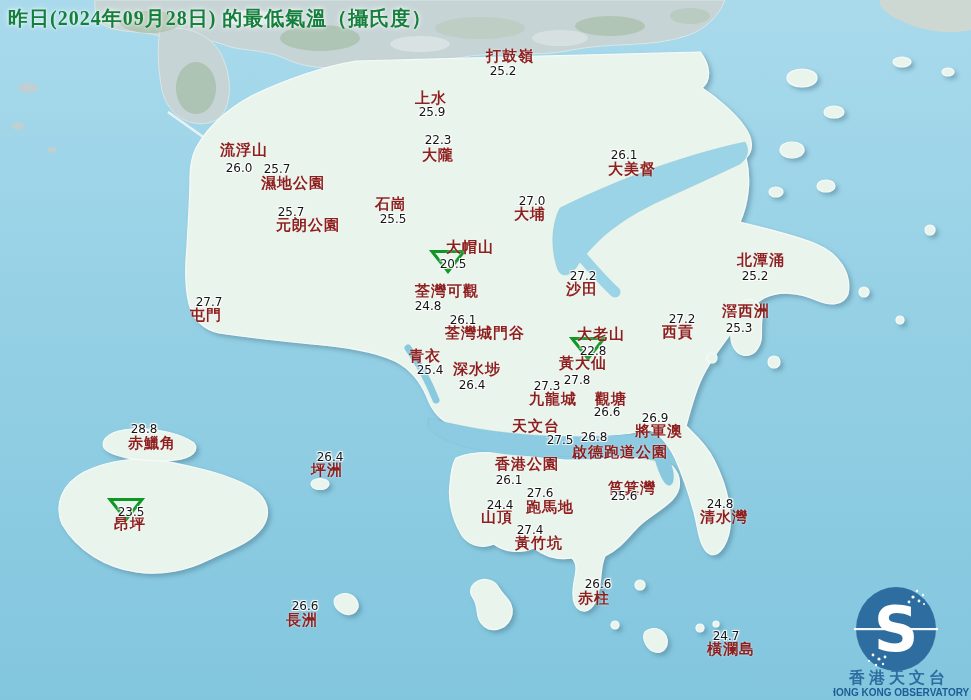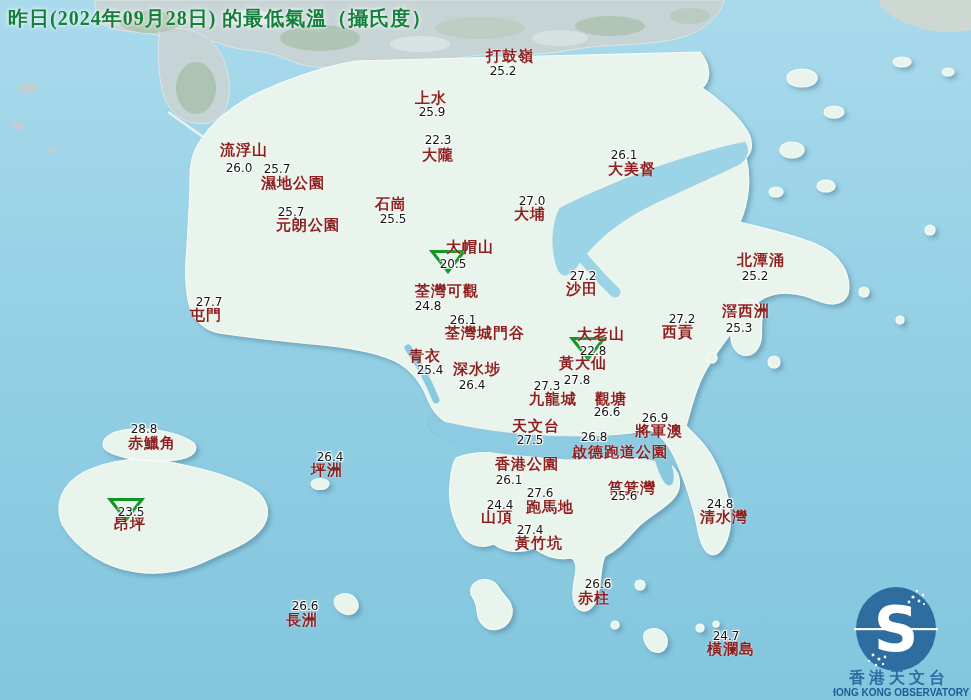--- a/index.html
+++ b/index.html
@@ -197,21 +197,21 @@
       <div class="st-val" style="left: 472px; top: 385px;">26.4</div>
       <div class="st-name" style="left: 583px; top: 363px;">黃大仙</div>
       <div class="st-val" style="left: 577px; top: 380px;">27.8</div>
       <div class="st-name" style="left: 553px; top: 399px;">九龍城</div>
       <div class="st-val" style="left: 547px; top: 386px;">27.3</div>
       <div class="st-name" style="left: 611px; top: 399px;">觀塘</div>
       <div class="st-val" style="left: 607px; top: 412px;">26.6</div>
       <div class="st-name" style="left: 659px; top: 431px;">將軍澳</div>
       <div class="st-val" style="left: 655px; top: 418px;">26.9</div>
       <div class="st-name" style="left: 536px; top: 426px;">天文台</div>
-      <div class="st-val" style="left: 530px; top: 440px;">27.5</div>
+      <div class="st-val" style="left: 560px; top: 440px;">27.5</div>
       <div class="st-name" style="left: 620px; top: 452px;">啟德跑道公園</div>
       <div class="st-val" style="left: 594px; top: 437px;">26.8</div>
       <div class="st-name" style="left: 527px; top: 464px;">香港公園</div>
       <div class="st-val" style="left: 509px; top: 480px;">26.1</div>
       <div class="st-name" style="left: 632px; top: 488px;">筲箕灣</div>
       <div class="st-val" style="left: 624px; top: 476px; margin-top: 20px;">25.6</div>
       <div class="st-name" style="left: 550px; top: 507px;">跑馬地</div>
       <div class="st-val" style="left: 540px; top: 493px;">27.6</div>
       <div class="st-name" style="left: 497px; top: 517px;">山頂</div>
       <div class="st-val" style="left: 500px; top: 505px;">24.4</div>

